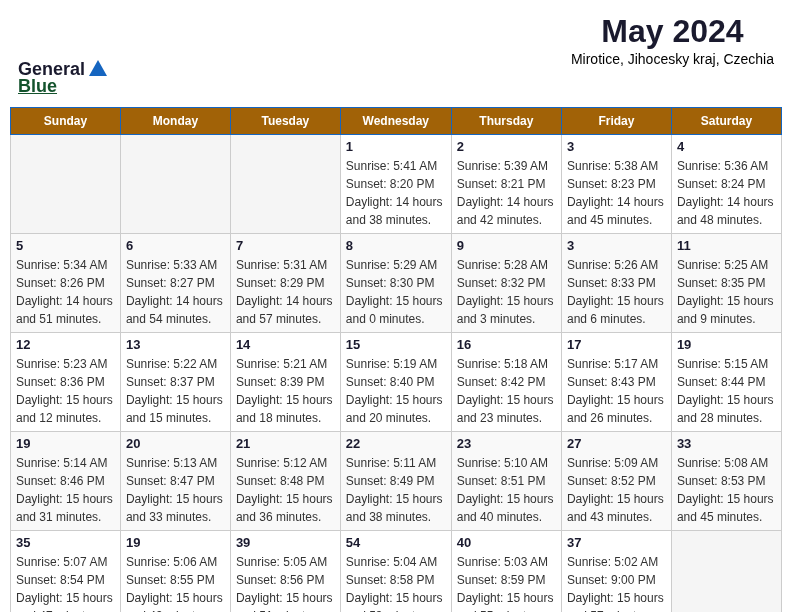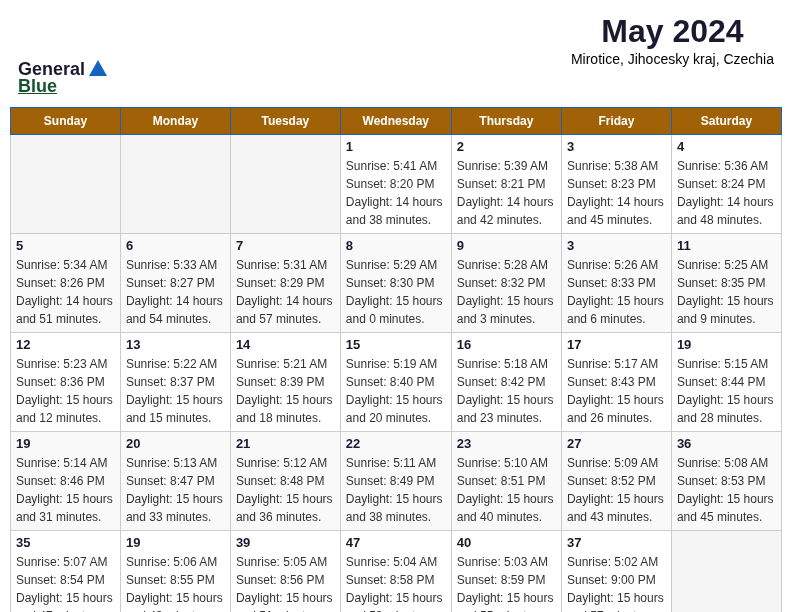--- a/index.html
+++ b/index.html
@@ -218,39 +218,39 @@
         </td>
         <td>
           <span class="day-number">23</span>
           <div class="day-info">Sunrise: 5:10 AM<br>Sunset: 8:51 PM<br>Daylight: 15 hours<br>and 40 minutes.</div>
         </td>
         <td>
           <span class="day-number">27</span>
           <div class="day-info">Sunrise: 5:09 AM<br>Sunset: 8:52 PM<br>Daylight: 15 hours<br>and 43 minutes.</div>
         </td>
         <td>
-          <span class="day-number">36</span>
+          <span class="day-number">33</span>
           <div class="day-info">Sunrise: 5:08 AM<br>Sunset: 8:53 PM<br>Daylight: 15 hours<br>and 45 minutes.</div>
         </td>
       </tr>
       <tr>
         <td>
           <span class="day-number">35</span>
           <div class="day-info">Sunrise: 5:07 AM<br>Sunset: 8:54 PM<br>Daylight: 15 hours<br>and 47 minutes.</div>
         </td>
         <td>
           <span class="day-number">19</span>
           <div class="day-info">Sunrise: 5:06 AM<br>Sunset: 8:55 PM<br>Daylight: 15 hours<br>and 49 minutes.</div>
         </td>
         <td>
           <span class="day-number">39</span>
           <div class="day-info">Sunrise: 5:05 AM<br>Sunset: 8:56 PM<br>Daylight: 15 hours<br>and 51 minutes.</div>
         </td>
         <td>
-          <span class="day-number">47</span>
+          <span class="day-number">54</span>
           <div class="day-info">Sunrise: 5:04 AM<br>Sunset: 8:58 PM<br>Daylight: 15 hours<br>and 53 minutes.</div>
         </td>
         <td>
           <span class="day-number">40</span>
           <div class="day-info">Sunrise: 5:03 AM<br>Sunset: 8:59 PM<br>Daylight: 15 hours<br>and 55 minutes.</div>
         </td>
         <td>
           <span class="day-number">37</span>
           <div class="day-info">Sunrise: 5:02 AM<br>Sunset: 9:00 PM<br>Daylight: 15 hours<br>and 57 minutes.</div>
         </td>

